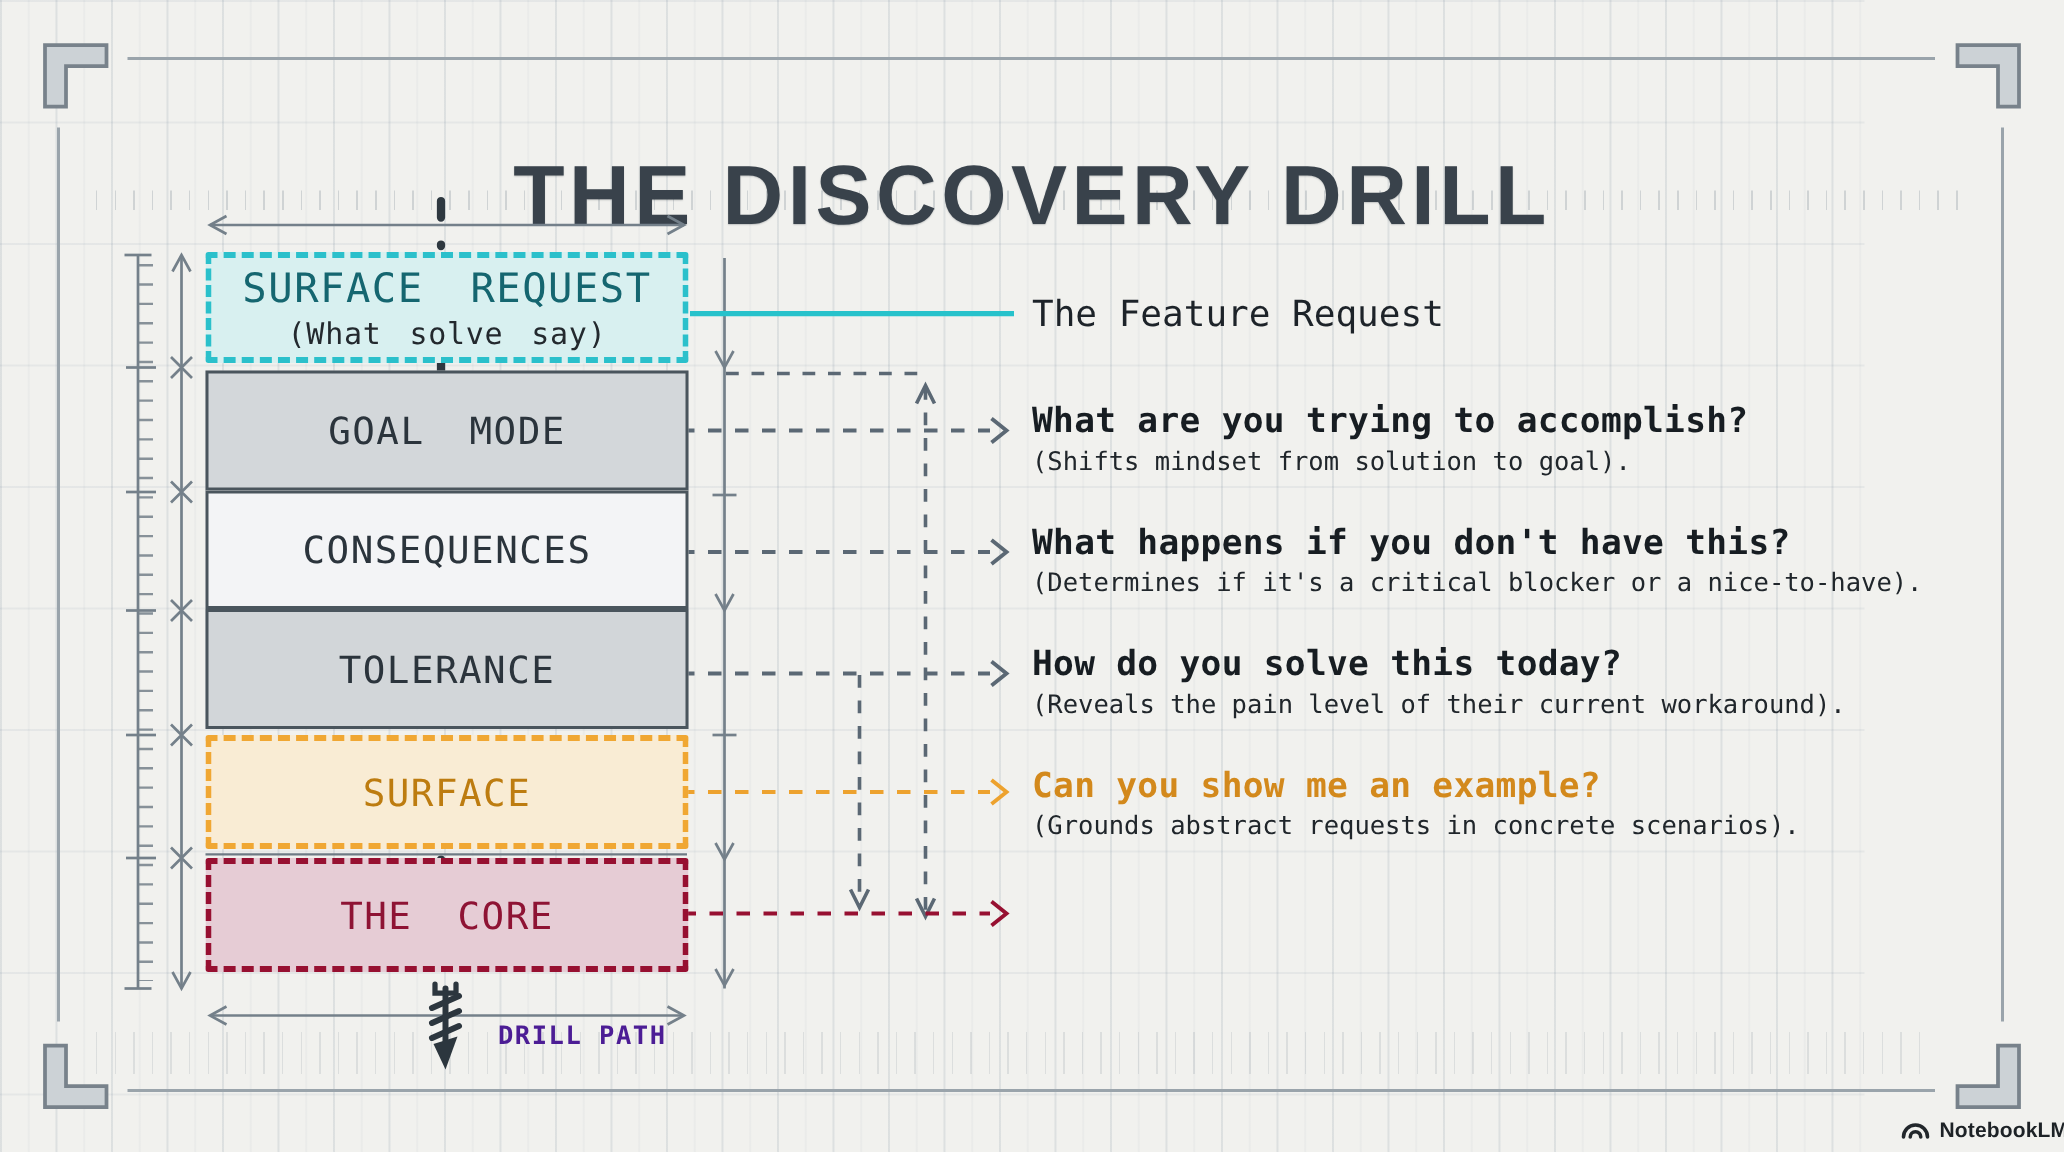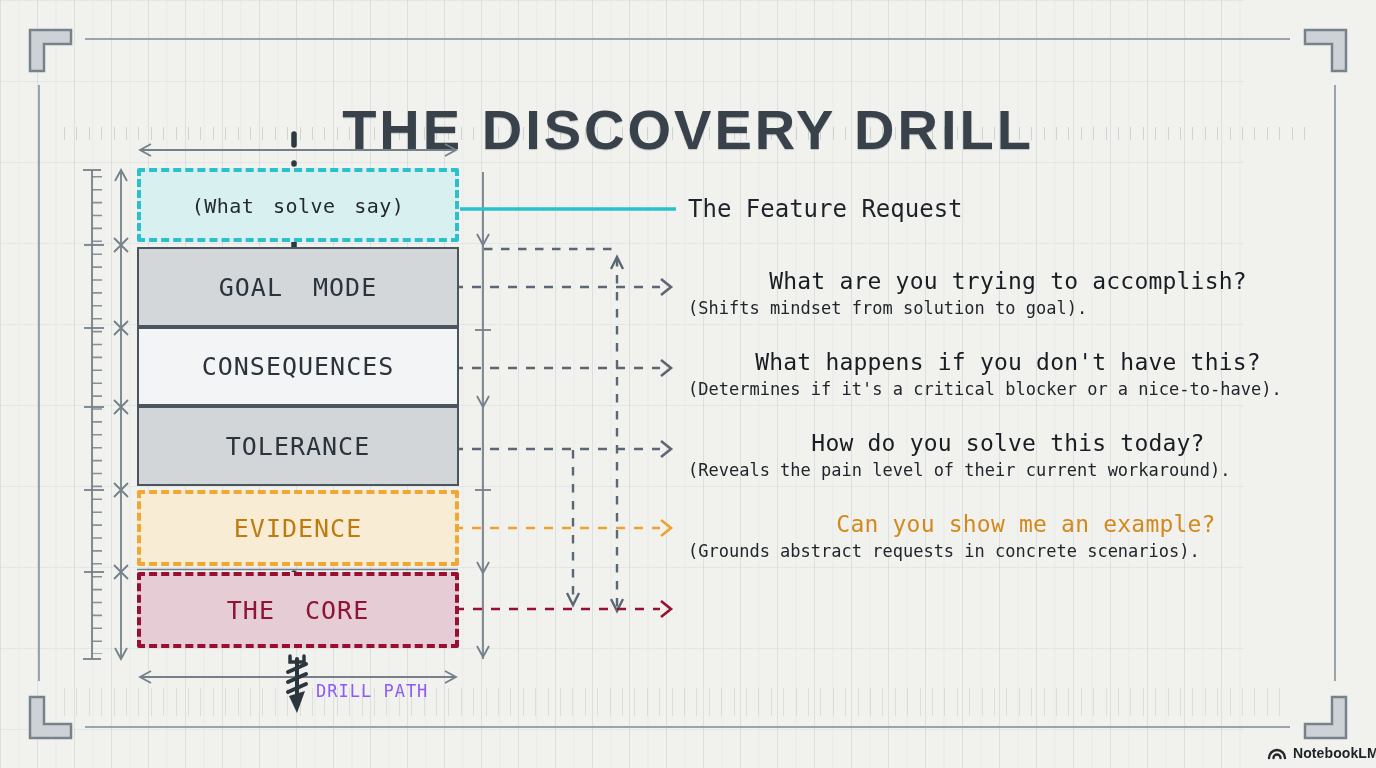--- a/index.html
+++ b/index.html
@@ -38,29 +38,29 @@
   .box-evidence{top:490px;height:76px;background:#f9ecd4;border:4px dashed #f0a733;border-radius:2px;}
   .box-evidence .label{color:#bd7c10;}
   .box-core{top:572px;height:76px;background:#e6ccd5;border:4px dashed #971031;border-radius:2px;}
   .box-core .label{color:#8e1334;}
 
   
   .mono{font-family:"DejaVu Sans Mono","Liberation Mono",monospace;}
   .feature-request{position:absolute;left:688px;top:194px;font-size:24px;line-height:30px;
     color:#1d2329;font-weight:500;}
   .qa{position:absolute;left:688px;width:640px;}
-  .qa .heading{display:block;font-size:23px;line-height:30px;font-weight:400;color:#171d22;
-    letter-spacing:0.2px;white-space:nowrap;text-align:center;}
+  .qa .heading{display:block;font-size:23px;line-height:30px;font-weight:700;color:#171d22;
+    letter-spacing:0.2px;white-space:nowrap;}
   .qa .detail{display:block;font-size:17px;line-height:25px;color:#20262b;width:620px;}
   .qa-1{top:266px;} .qa-2{top:347px;} .qa-3{top:428px;} .qa-4{top:509px;} .qa-5{top:590px;}
-  .qa-4 .heading{color:#d3891c;margin-left:36px;}
+  .qa-4 .heading{color:#d3891c;}
   .qa-5 .heading{color:#8e1334;}
 
-  .drill-path-label{position:absolute;left:316px;top:681px;font-size:17px;letter-spacing:1px;
-    color:#8b5cf6;font-weight:400;}
+  .drill-path-label{position:absolute;left:332px;top:681px;font-size:17px;letter-spacing:1px;
+    color:#4c1d95;font-weight:700;}
 
   .brand{position:absolute;left:1266px;top:744px;display:flex;align-items:center;gap:5px;}
   .brand .brand-text{font-size:14px;font-weight:600;color:#1d2226;letter-spacing:0.1px;}
 
   svg.linework{position:absolute;inset:0;pointer-events:none;}
 </style>
 </head>
 <body>
 
 <div class="canvas">
@@ -179,33 +179,34 @@
       <path d="M290,656 v6 h14 v-6" stroke-width="3.5"></path>
       <path d="M297,659 V698" stroke-width="4"></path>
       <path d="M288,672 L306,664" stroke-width="4"></path>
       <path d="M288,682 L306,674" stroke-width="4"></path>
       <path d="M288,692 L306,684" stroke-width="4"></path>
       <path d="M289,696 L305,691 L297,713 Z" fill="#2c363e" stroke="none"></path>
     </g>
   </svg>
 
   <div class="box box-surface">
+    <span class="label">SURFACE REQUEST</span>
     <span class="sublabel">(What solve say)</span>
   </div>
   <div class="box box-goal">
     <span class="label">GOAL MODE</span>
   </div>
   <div class="box box-consequences">
     <span class="label">CONSEQUENCES</span>
   </div>
   <div class="box box-tolerance">
     <span class="label">TOLERANCE</span>
   </div>
   <div class="box box-evidence">
-    <span class="label">EVIDENCE</span>
+    <span class="label">SURFACE</span>
   </div>
   <div class="box box-core">
     <span class="label">THE CORE</span>
   </div>
 
   <div class="drill-path-label mono">DRILL PATH</div>
 
   <div class="feature-request mono">The Feature Request</div>
 
   <div class="qa qa-1 mono">

